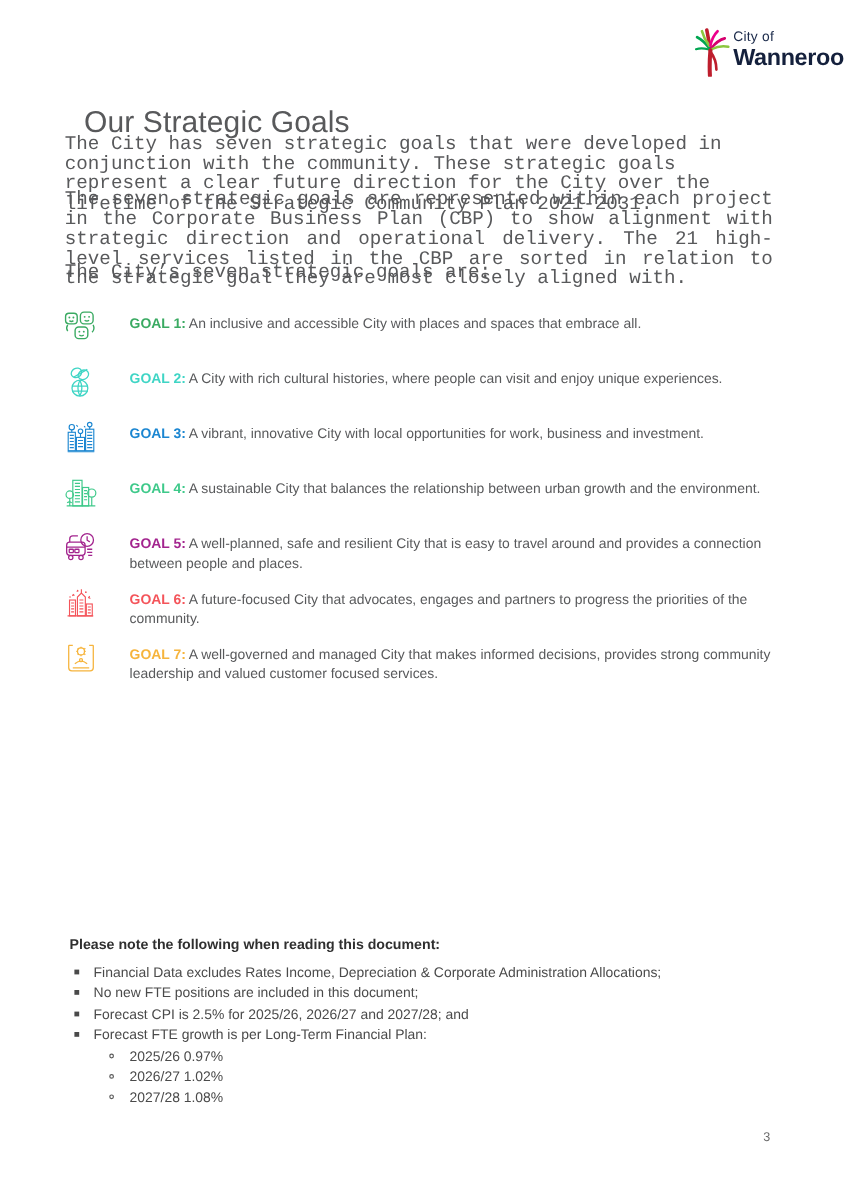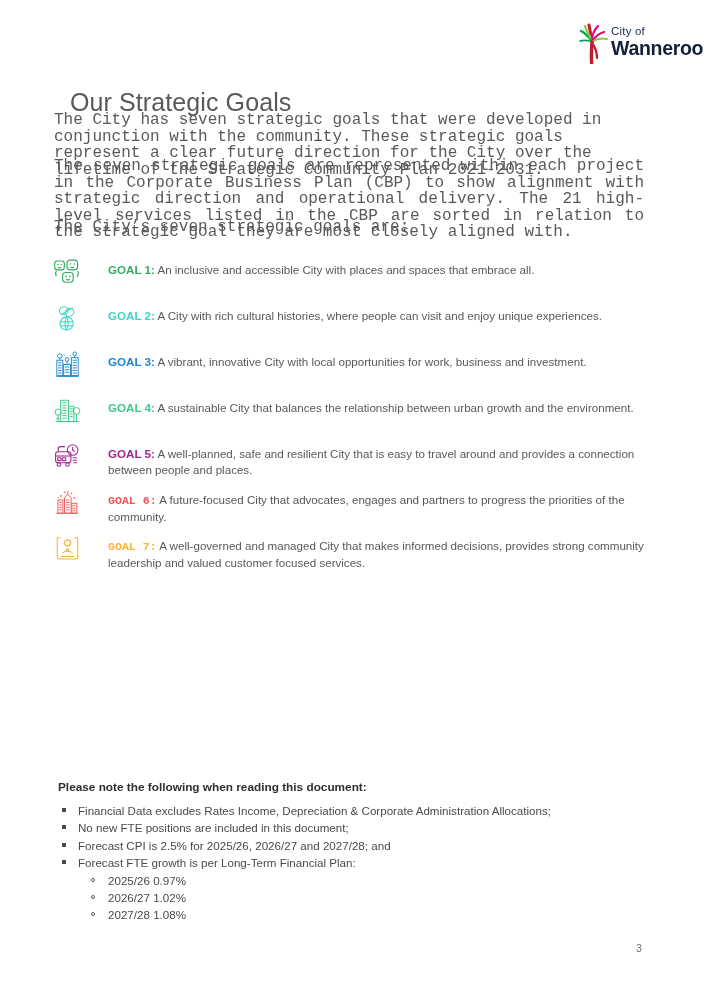--- a/index.html
+++ b/index.html
@@ -339,40 +339,40 @@
             <path d="M18 7 v-4"></path>
             <path d="M9 10 l1 -2 M11 9.5 l-1.6 -1"></path>
             <path d="M25 12 l1.4 -2 M27 12.5 l-1.6 -1.4"></path>
             <path d="M13.5 5.5 l.8 -1.6 M15 5 l-1.4 -.8"></path>
             <circle cx="22.5" cy="6" r=".9" fill="#f4545a" stroke="none"></circle>
             <circle cx="6.5" cy="11" r=".8" fill="#f4545a" stroke="none"></circle>
           </g>
         </svg>
       </div>
       <div class="goal-text">
-        <span class="goal-label" style="color: rgb(244, 84, 90); font-family: Liberation Mono, monospace;">GOAL 6:</span><span> A future-focused City that advocates, engages and partners to progress the priorities of the community.</span>
+        <span class="goal-label" style="color: rgb(244, 84, 90);">GOAL 6:</span><span> A future-focused City that advocates, engages and partners to progress the priorities of the community.</span>
       </div>
     </div>
 
     <div class="goal-row">
       <div class="goal-icon">
         <svg viewBox="0 0 34 32" width="29" height="28" aria-hidden="true">
           <g fill="none" stroke="#f6b43c" stroke-width="1.25">
             <path d="M5 4 v22 a3 3 0 0 0 3 3 h18 a3 3 0 0 0 3 -3 v-22"></path>
             <path d="M5 4 h4 M25 4 h4"></path>
             <circle cx="17" cy="10" r="3.4"></circle>
             <path d="M17 5.4 v1.4 M17 13.2 v1.4 M12.4 10 h1.4 M20.2 10 h1.4 M13.8 6.8 l1 1 M20.2 12.2 l1 1 M20.2 7.8 l1 -1 M13.8 13.2 l1 -1"></path>
             <path d="M11 22 q6 -5 12 0"></path>
             <path d="M9 26 h16"></path>
             <circle cx="17" cy="18.5" r="1.5"></circle>
           </g>
         </svg>
       </div>
       <div class="goal-text">
-        <span class="goal-label" style="color: rgb(246, 180, 60); font-family: Liberation Mono, monospace;">GOAL 7:</span><span> A well-governed and managed City that makes informed decisions, provides strong community leadership and valued customer focused services.</span>
+        <span class="goal-label" style="color: rgb(246, 180, 60);">GOAL 7:</span><span> A well-governed and managed City that makes informed decisions, provides strong community leadership and valued customer focused services.</span>
       </div>
     </div>
 
   </div>
 
   <div class="notes">
     <div class="notes-title">Please note the following when reading this document:</div>
 
     <div class="note-item">
       <span class="sq"></span>

